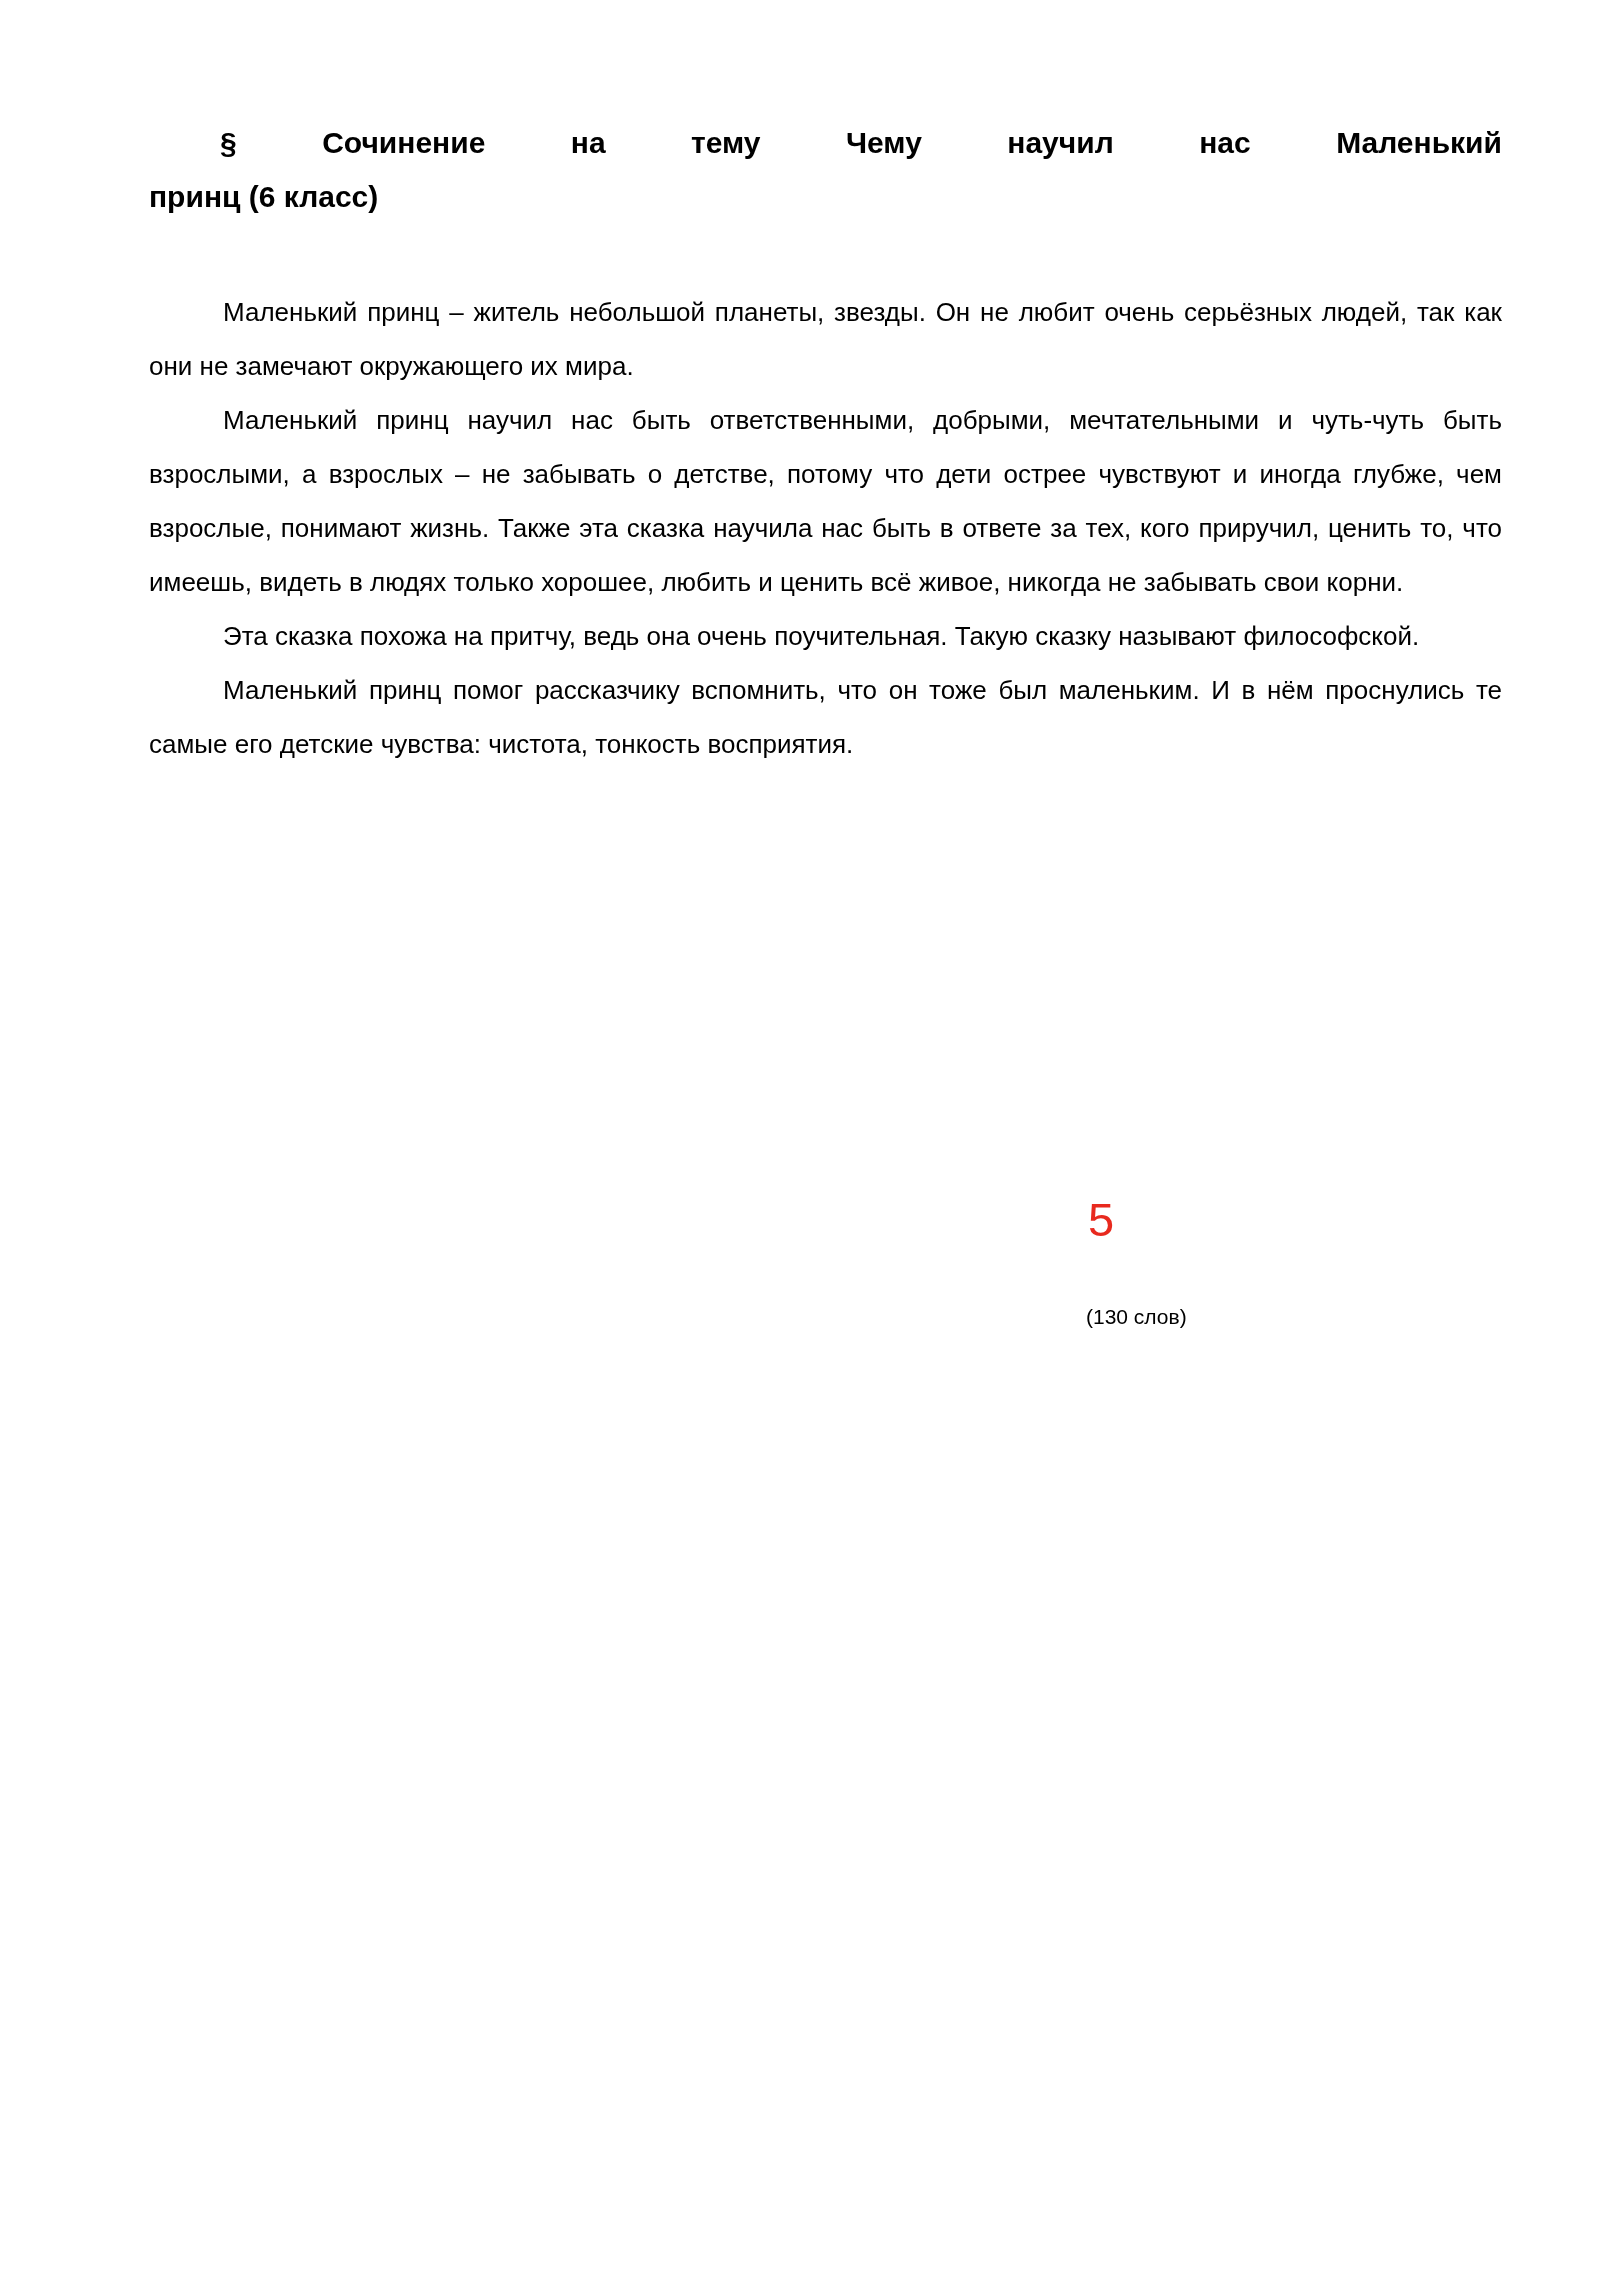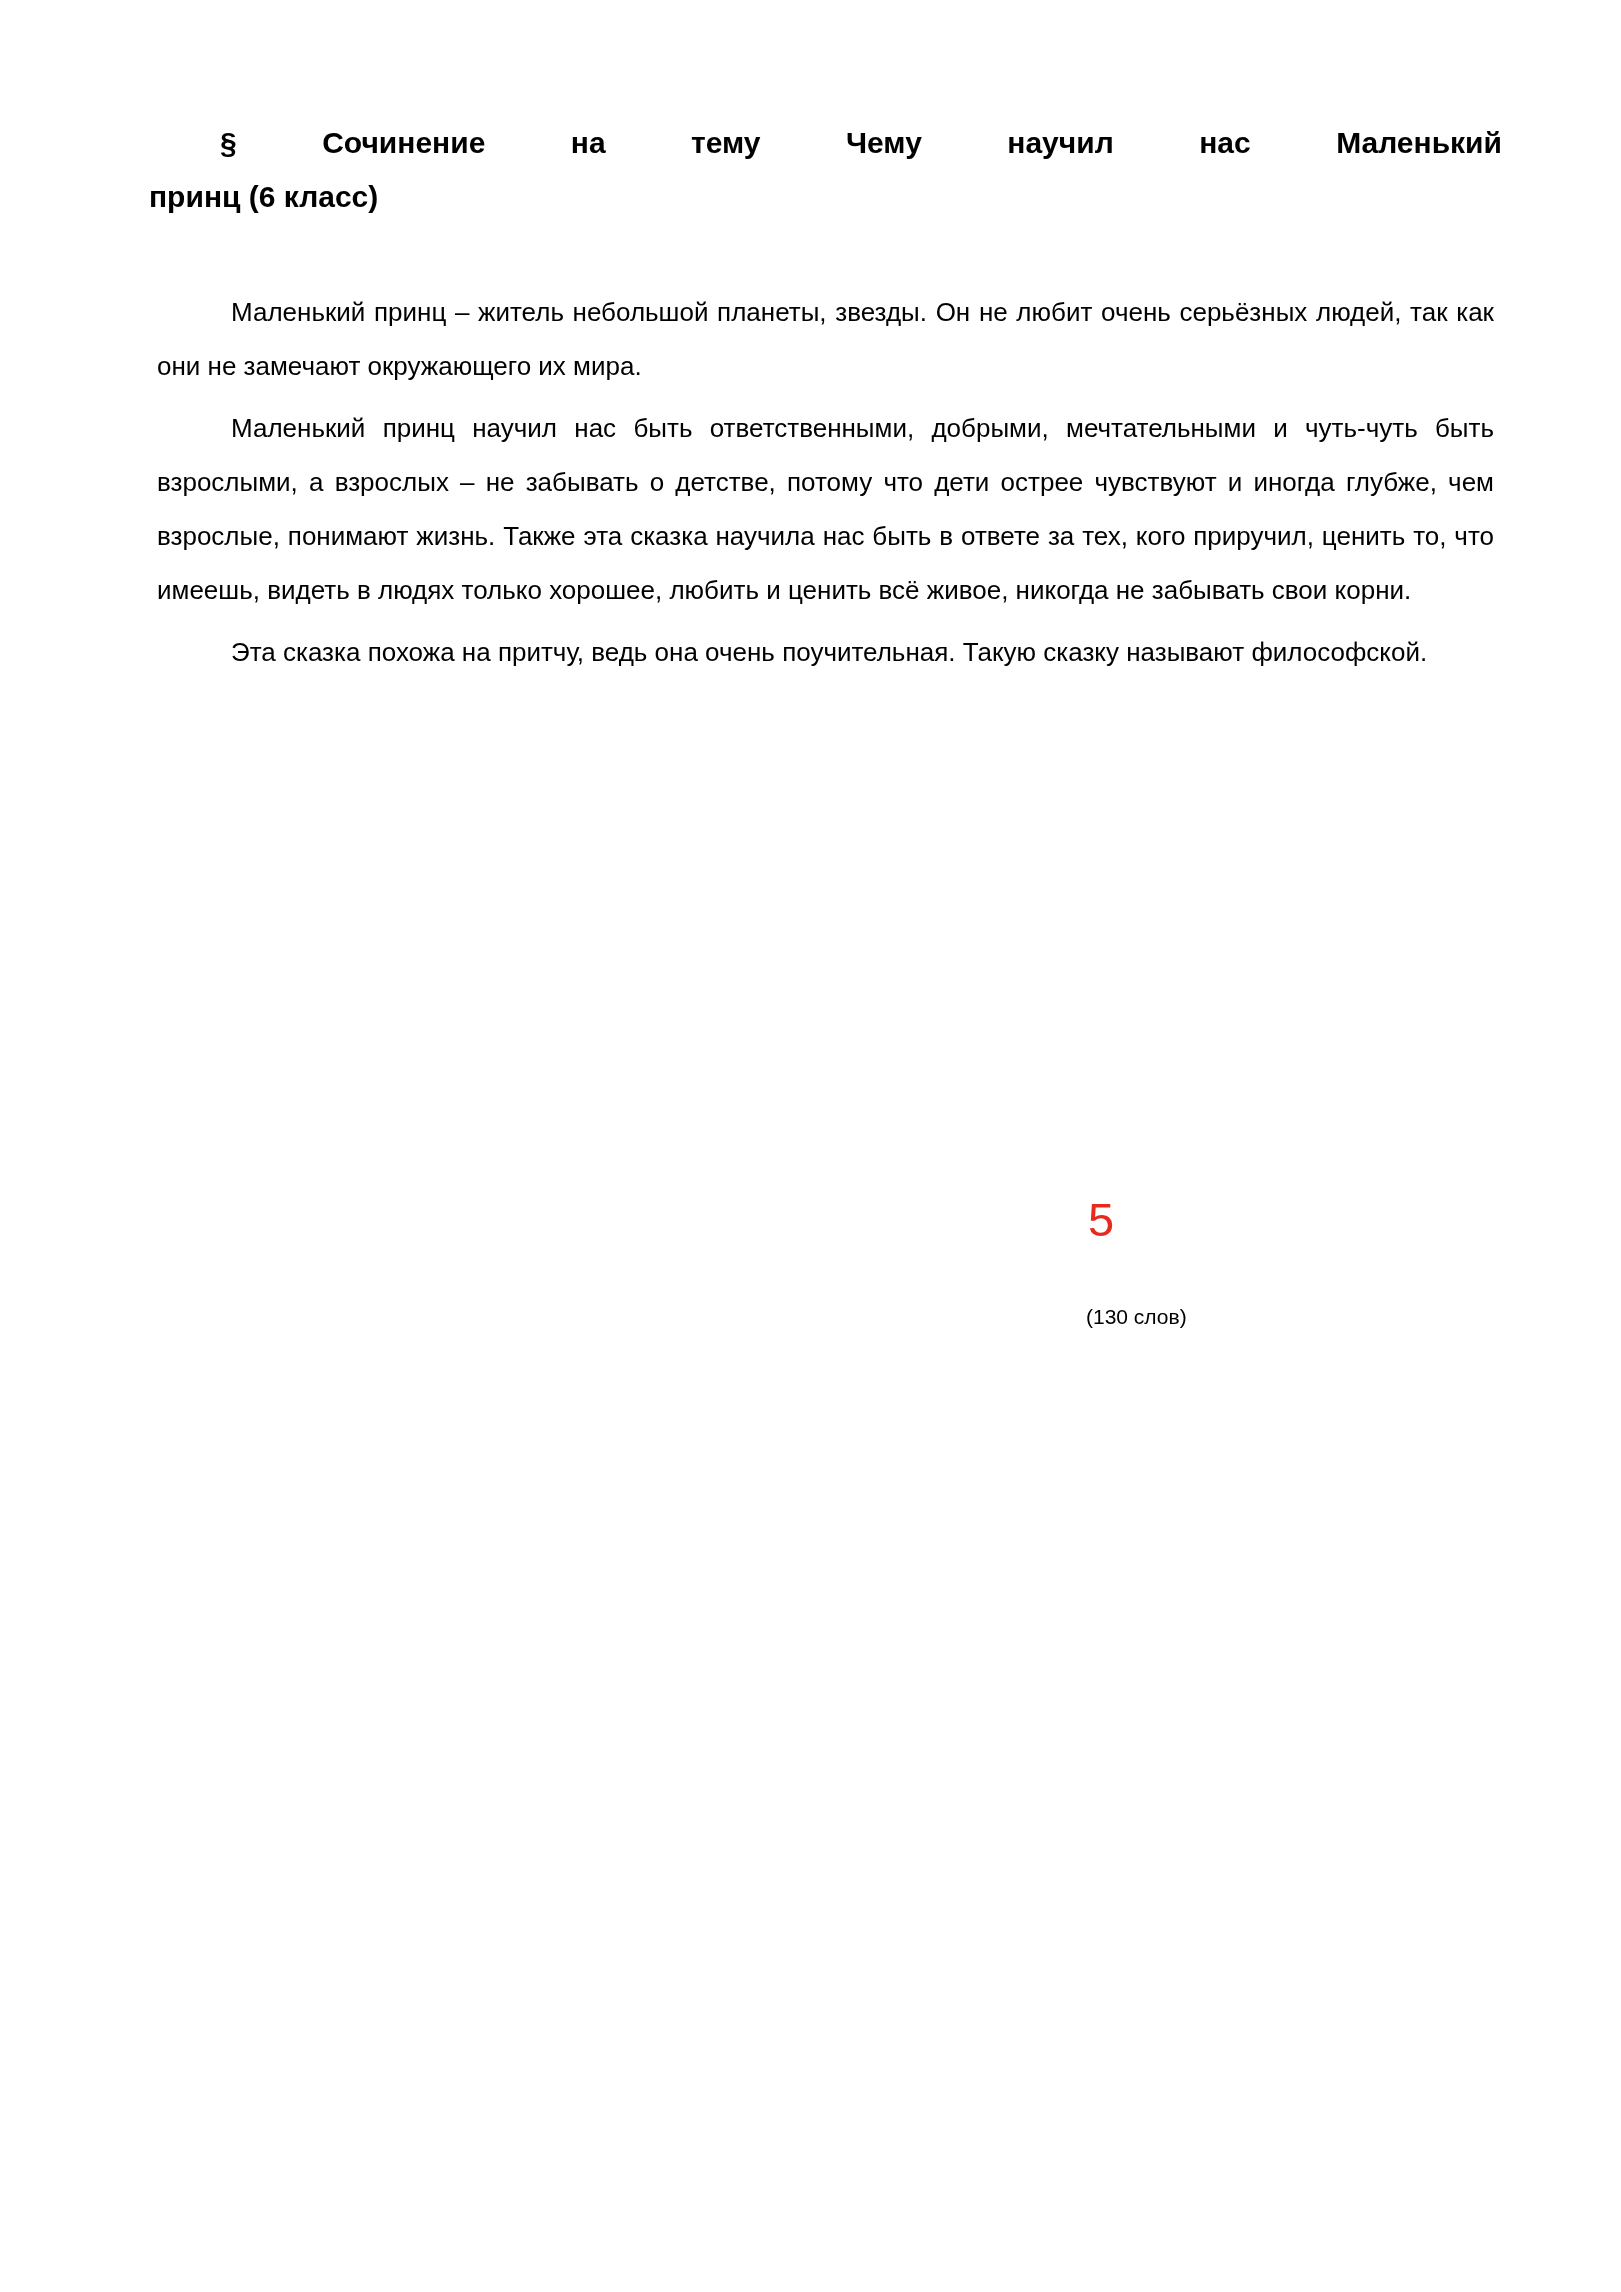--- a/index.html
+++ b/index.html
@@ -49,21 +49,21 @@
 
   .body-block {
     margin-top: 61px;
   }
 
   p.para {
     font-size: 26px;
     line-height: 54px;
     text-align: justify;
     text-align-last: left;
-    margin: 8px;
+    margin: 0;
     text-indent: 74px;
     color: #000000;
     word-spacing: 0px;
     hyphens: none;
   }
 
   .grade {
     position: absolute;
     left: 1088px;
     top: 1192px;
@@ -90,20 +90,21 @@
 
     <h1 class="doc-title">
       <span class="title-line-1">§ Сочинение на тему Чему научил нас Маленький</span>
       <span class="title-line-2">принц (6 класс)</span>
     </h1>
 
     <div class="body-block">
       <p class="para">Маленький принц – житель небольшой планеты, звезды. Он не любит очень серьёзных людей, так как они не замечают окружающего их мира.</p>
       <p class="para">Маленький принц научил нас быть ответственными, добрыми, мечтательными и чуть-чуть быть взрослыми, а взрослых – не забывать о детстве, потому что дети острее чувствуют и иногда глубже, чем взрослые, понимают жизнь. Также эта сказка научила нас быть в ответе за тех, кого приручил, ценить то, что имеешь, видеть в людях только хорошее, любить и ценить всё живое, никогда не забывать свои корни.</p>
       <p class="para">Эта сказка похожа на притчу, ведь она очень поучительная. Такую сказку называют философской.</p>
+      <p class="para">Маленький принц помог рассказчику вспомнить, что он тоже был маленьким. И в нём проснулись те самые его детские чувства: чистота, тонкость восприятия.</p>
     </div>
 
   </div>
 
   <div class="grade" style="color: rgb(232, 41, 30);">5</div>
 
   <div class="wordcount">(130 слов)</div>
 
 </div>
 

